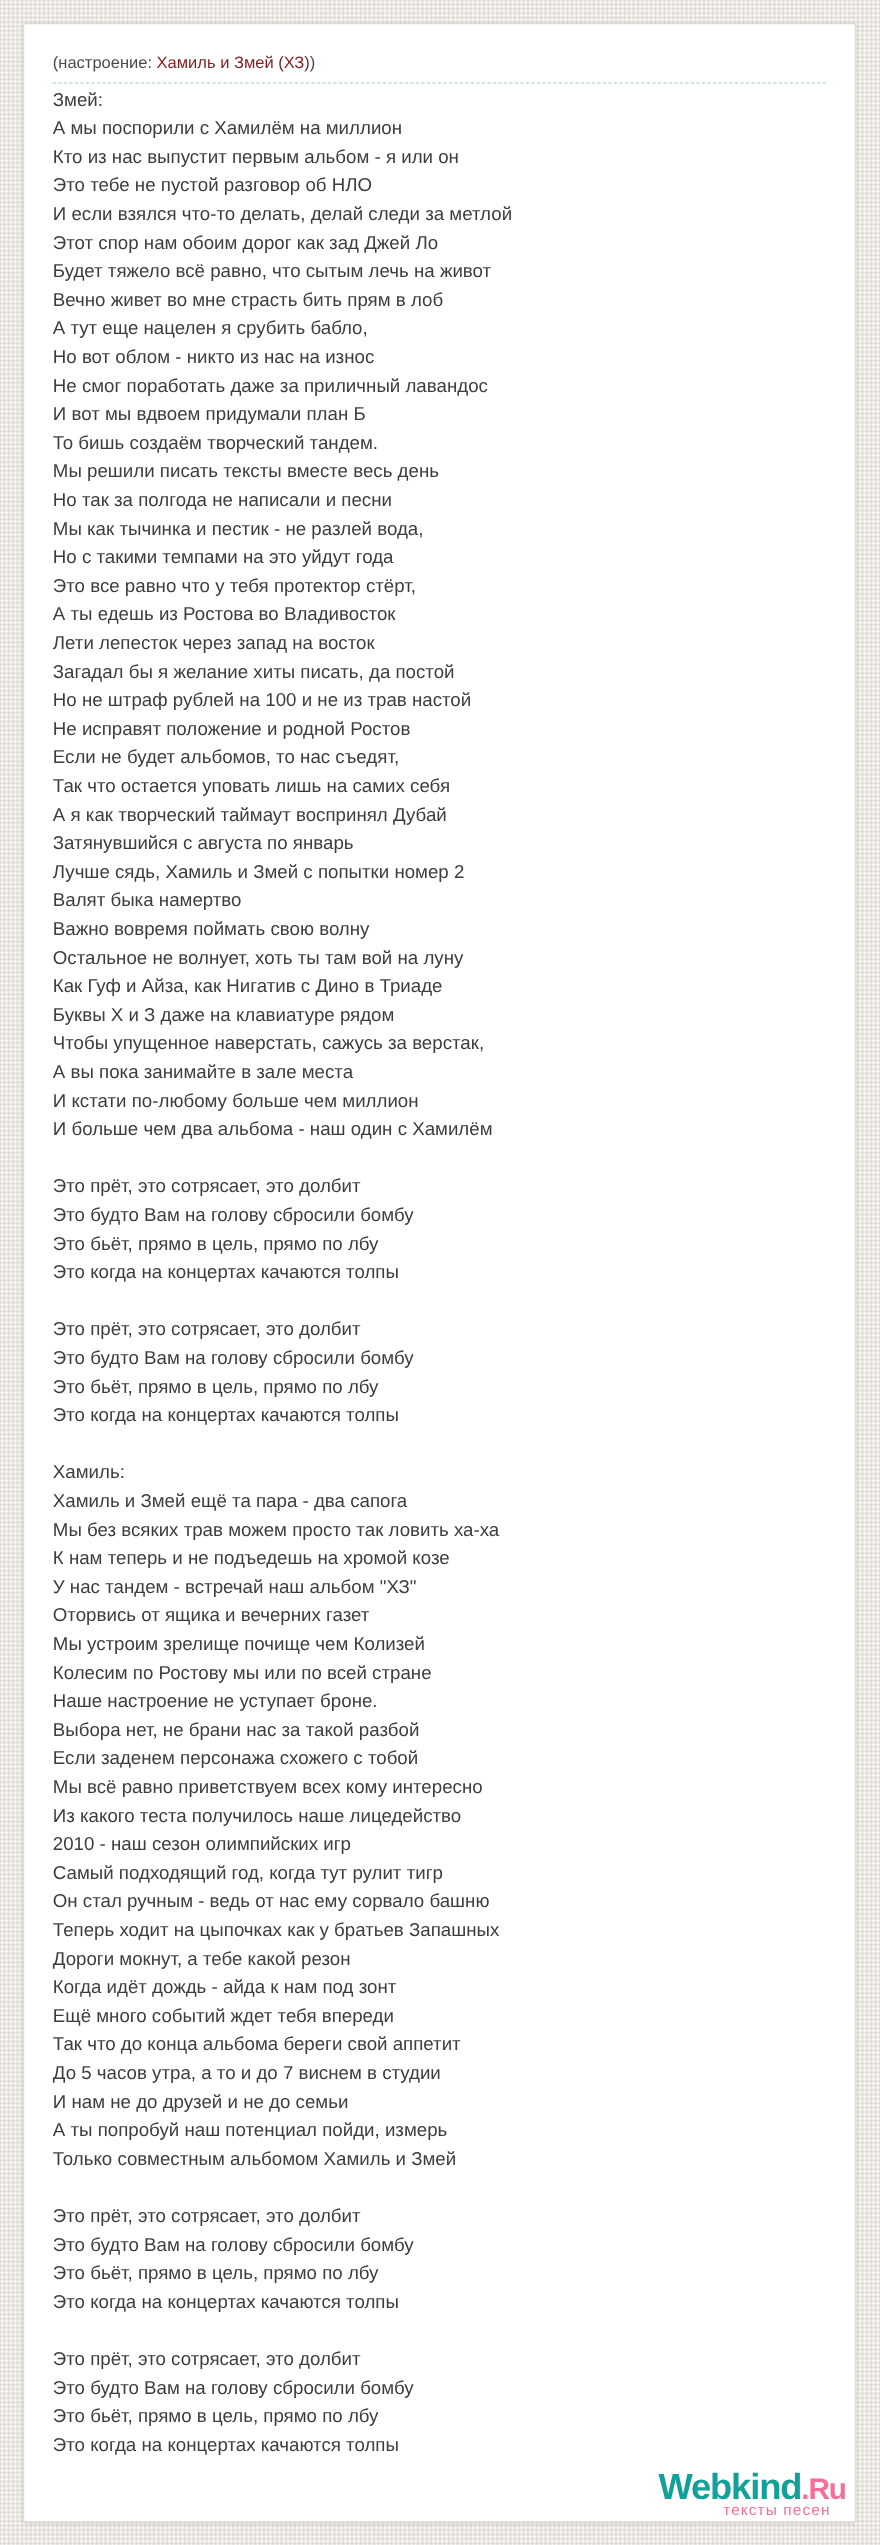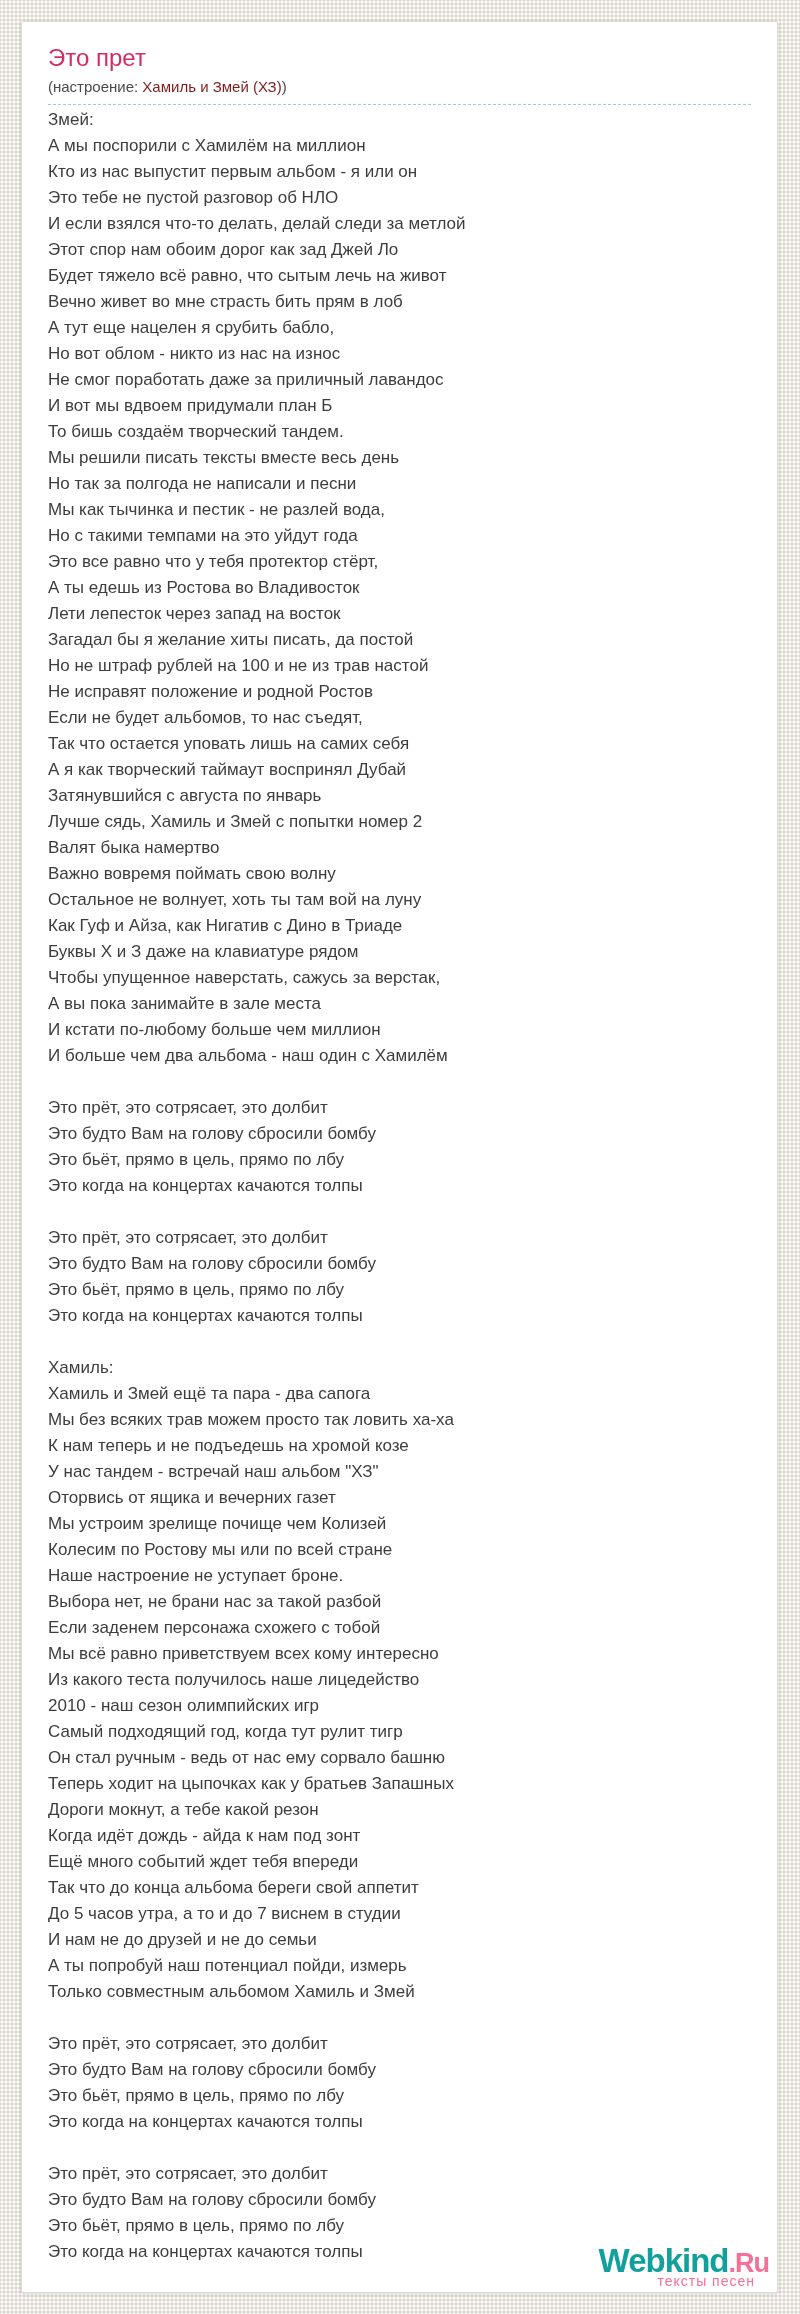--- a/index.html
+++ b/index.html
@@ -77,21 +77,20 @@
     margin-top: -3px;
     padding-right: 14px;
   }
 </style>
 </head>
 <body>
 
 <div class="page">
   <div class="card">
 
-    <h1 class="title">Это прет</h1>
 
     <div class="artist"><span>(настроение: </span><a class="artist-link">Хамиль и Змей (ХЗ)</a><span>)</span></div>
 
     <div class="lyrics">Змей:
 А мы поспорили с Хамилём на миллион
 Кто из нас выпустит первым альбом - я или он
 Это тебе не пустой разговор об НЛО
 И если взялся что-то делать, делай следи за метлой
 Этот спор нам обоим дорог как зад Джей Ло
 Будет тяжело всё равно, что сытым лечь на живот

